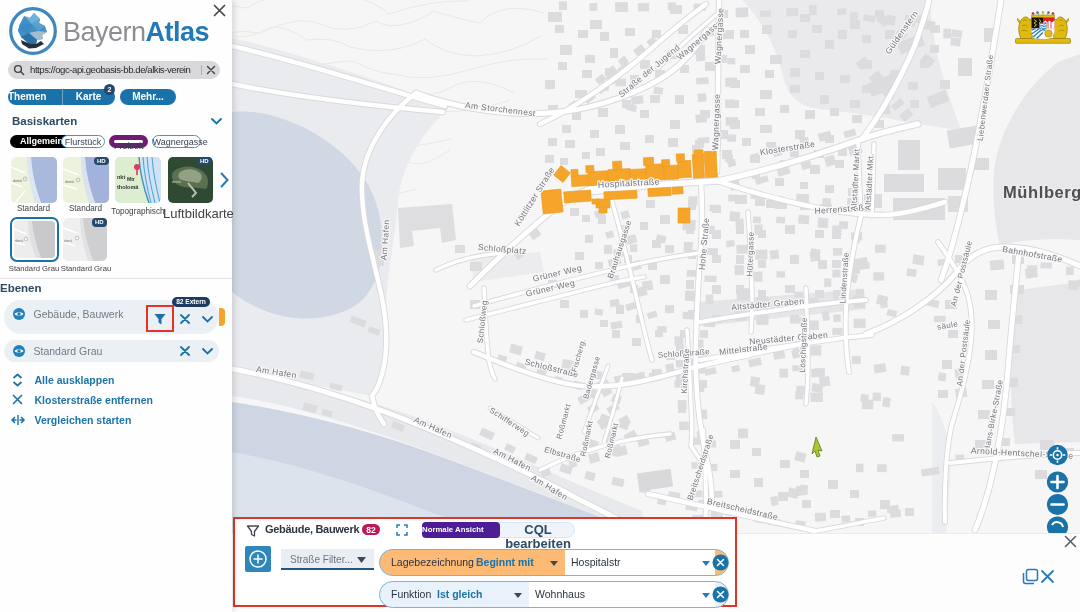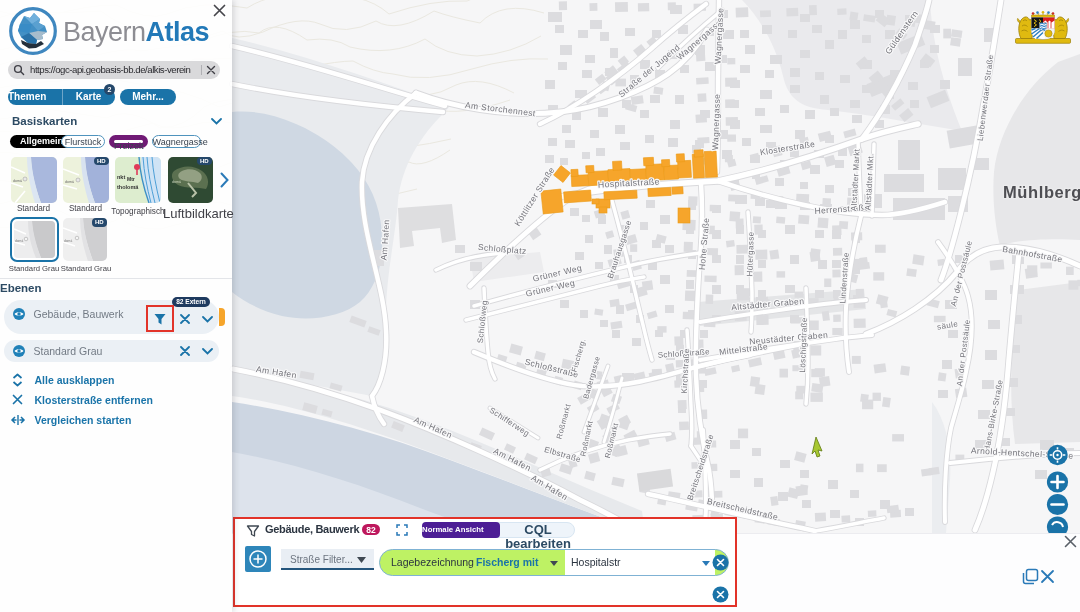--- a/index.html
+++ b/index.html
@@ -906,38 +906,50 @@
       </svg>
   </div>
 
   <div class="abs" style="left:46px;top:30px;width:93px;height:21px;background:#e9eef4;border-bottom:2px solid #24557c">
     <span class="abs" style="left:9px;top:5px;font-size:10px;color:#6d7580">Straße Filter...</span>
     <svg class="abs" style="left:76px;top:8px" width="9" height="6" viewBox="0 0 9 6">
         <path d="M0,0 H9 L4.5,6 Z" fill="#3f4852"></path>
       </svg>
   </div>
 
-  <div class="abs" style="left:144px;top:30px;width:350px;height:27px;border:1.2px solid #7fb2d4;border-radius:14px;background:#bef264;overflow:hidden">
+  <div class="abs" style="left:144px;top:30px;width:350px;height:27px;border:1.2px solid #7fb2d4;border-radius:14px;background:#fdba74;overflow:hidden">
     <div class="abs" style="left:185px;top:0;width:150px;height:27px;background:#fff;border-bottom:2px solid #2a7ab8"></div>
     <span class="abs" style="left:11px;top:6px;font-size:10.5px;color:#2b3440">Lagebezeichnung</span>
-    <span class="abs" style="left:96px;top:6px;font-size:10.5px;font-weight:bold;color:#1a73a8">Fischerg mit</span>
+    <span class="abs" style="left:96px;top:6px;font-size:10.5px;font-weight:bold;color:#1a73a8">Beginnt mit</span>
     <svg class="abs" style="left:170px;top:11px" width="8" height="5" viewBox="0 0 8 5">
         <path d="M0,0 H8 L4,5 Z" fill="#3f4852"></path>
       </svg>
     <span class="abs" style="left:191px;top:6px;font-size:10.5px;color:#2b3440">Hospitalstr</span>
     <svg class="abs" style="left:322px;top:11px" width="8" height="5" viewBox="0 0 8 5">
         <path d="M0,0 H8 L4,5 Z" fill="#2a7ab8"></path>
       </svg>
   </div>
 
   <svg class="abs" style="left:477px;top:35px" width="17" height="17" viewBox="0 0 17 17">
       <circle cx="8.5" cy="8.5" r="8" fill="#1a73a8"></circle>
       <path d="M5.5,5.5 L11.5,11.5 M11.5,5.5 L5.5,11.5" stroke="#fff" stroke-width="1.6" stroke-linecap="round"></path>
     </svg>
 
+  <div class="abs" style="left:144px;top:62px;width:350px;height:27px;border:1.2px solid #7fb2d4;border-radius:14px;background:#e9f2fa;overflow:hidden">
+    <div class="abs" style="left:149px;top:0;width:186px;height:27px;background:#fff;border-bottom:2px solid #2a7ab8"></div>
+    <span class="abs" style="left:11px;top:6px;font-size:10.5px;color:#2b3440">Funktion</span>
+    <span class="abs" style="left:57px;top:6px;font-size:10.5px;font-weight:bold;color:#1a73a8">Ist gleich</span>
+    <svg class="abs" style="left:134px;top:11px" width="8" height="5" viewBox="0 0 8 5">
+        <path d="M0,0 H8 L4,5 Z" fill="#3f4852"></path>
+      </svg>
+    <span class="abs" style="left:155px;top:6px;font-size:10.5px;color:#2b3440">Wohnhaus</span>
+    <svg class="abs" style="left:322px;top:11px" width="8" height="5" viewBox="0 0 8 5">
+        <path d="M0,0 H8 L4,5 Z" fill="#2a7ab8"></path>
+      </svg>
+  </div>
 
   <svg class="abs" style="left:477px;top:67px" width="17" height="17" viewBox="0 0 17 17">
       <circle cx="8.5" cy="8.5" r="8" fill="#1a73a8"></circle>
       <path d="M5.5,5.5 L11.5,11.5 M11.5,5.5 L5.5,11.5" stroke="#fff" stroke-width="1.6" stroke-linecap="round"></path>
     </svg>
 </div>
 
 <div class="abs" style="left:0;top:0;width:232px;height:612px;background:rgba(255,255,255,0.88);box-shadow:2px 0 6px rgba(60,60,70,0.18)">
 
   <svg class="abs" style="left:213px;top:4px" width="13" height="13" viewBox="0 0 13 13">

